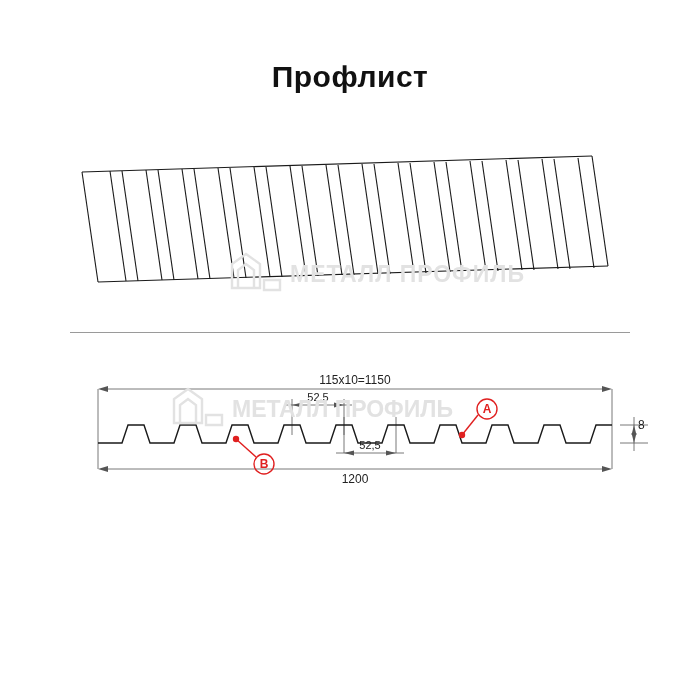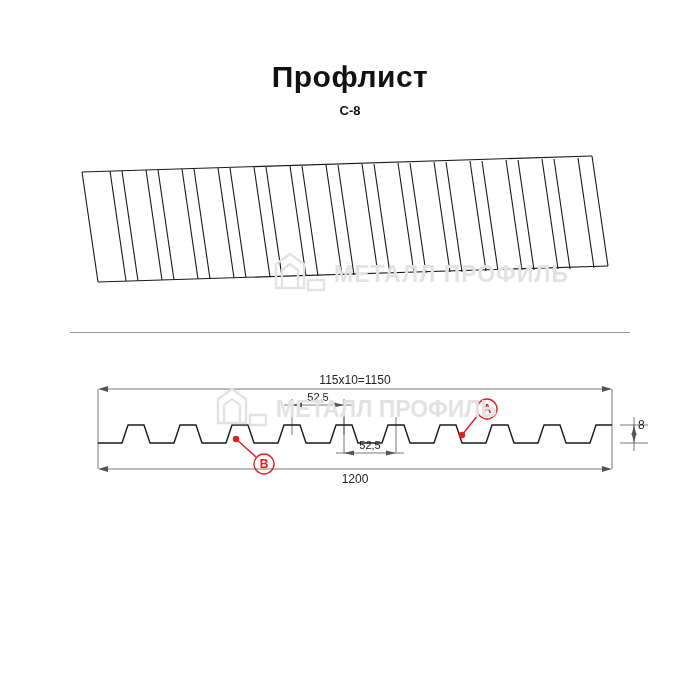--- a/index.html
+++ b/index.html
@@ -71,40 +71,38 @@
     position: absolute;
     left: 60px;
     top: 355px;
     width: 590px;
     height: 135px;
   }
   .wm {
     position: absolute;
     pointer-events: none;
     user-select: none;
-    margin-left: 44px;
   }
   .wm-text {
     font-size: 23px;
     font-weight: bold;
     color: #e2e2e2;
     letter-spacing: 1px;
     white-space: nowrap;
   }
   .wm1 { left: 228px; top: 248px; }
   .wm2 { left: 170px; top: 383px; }
   svg { display: block; overflow: visible; }
 </style>
 </head>
 <body>
 
 <div class="page">
 
   <div class="title">Профлист</div>
-  <div class="subtitle">C-8</div>
 
   <div class="iso-figure">
     <svg width="570" height="175" viewBox="0 0 570 175">
       <g fill="none" stroke="#1a1a1a" stroke-width="1.1" stroke-linejoin="miter">
 
         <path d="M 12 30 L 522 14"></path>
 
         <path d="M 28 140 L 538 124"></path>
 
         <path d="M 12 30 L 28 140"></path>

